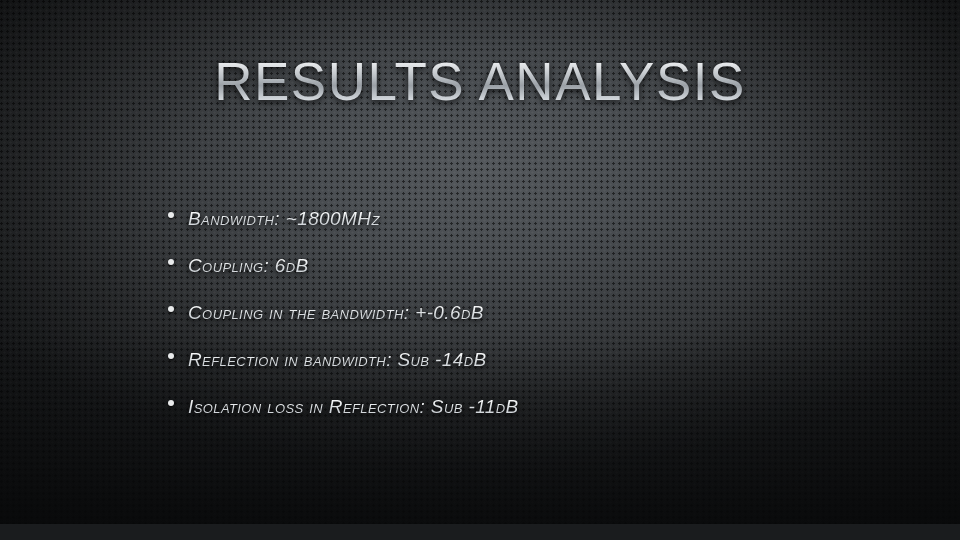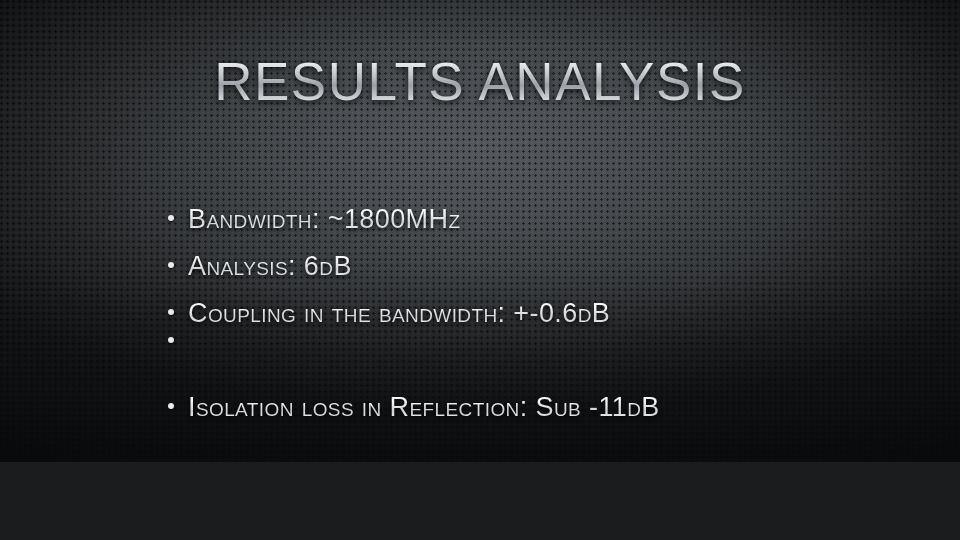--- a/index.html
+++ b/index.html
@@ -3,21 +3,21 @@
 <meta charset="utf-8">
 <style>
   html, body {
     margin: 0;
     padding: 0;
     background: #1a1c1e;
   }
   #slide {
     position: relative;
     width: 960px;
-    height: 462px;
+    height: 524px;
     overflow: hidden;
     font-family: "Liberation Sans", sans-serif;
     background-color: #3c4044;
   }
 
   
   #bg-base {
     position: absolute;
     inset: 0;
     background:
@@ -105,37 +105,38 @@
     height: 6px;
     border-radius: 50%;
     background: #e9ebec;
     flex: 0 0 auto;
     margin-right: 14px;
     position: relative;
     top: -7px;
     box-shadow: 0 1px 2px rgba(0,0,0,0.8);
   }
   .bullet-text {
-    font-size: 27px;
+    font-size: 19px;
     line-height: 32px;
     font-variant: small-caps;
     letter-spacing: 0.4px;
     color: #eef0f1;
     background-image: linear-gradient(to bottom,
       #ffffff 0%,
       #f2f4f5 34%,
       #cdd2d6 62%,
       #eef1f3 88%,
       #dfe3e6 100%);
     -webkit-background-clip: text;
     background-clip: text;
     color: transparent;
     -webkit-text-fill-color: transparent;
     filter: drop-shadow(0 2px 2.5px rgba(0,0,0,0.85));
     white-space: nowrap;
+    font-style: italic;
   }
 </style>
 </head>
 <body>
 
 <div id="slide">
 
   <div id="bg-base"></div>
   <div id="bg-dots"></div>
   <div id="bg-dots2"></div>
@@ -146,30 +147,31 @@
 
   <div id="bullets">
 
     <div class="bullet-row">
       <span class="bullet-dot"></span>
       <span class="bullet-text">Bandwidth: ~1800MHz</span>
     </div>
 
     <div class="bullet-row">
       <span class="bullet-dot"></span>
-      <span class="bullet-text">Analysis: 6dB</span>
+      <span class="bullet-text">Coupling: 6dB</span>
     </div>
 
     <div class="bullet-row">
       <span class="bullet-dot"></span>
       <span class="bullet-text">Coupling in the bandwidth: +-0.6dB</span>
     </div>
 
     <div class="bullet-row">
       <span class="bullet-dot"></span>
+      <span class="bullet-text">Reflection in bandwidth: Sub -14dB</span>
     </div>
 
     <div class="bullet-row">
       <span class="bullet-dot"></span>
       <span class="bullet-text">Isolation loss in Reflection: Sub -11dB</span>
     </div>
 
   </div>
 </div>
 

